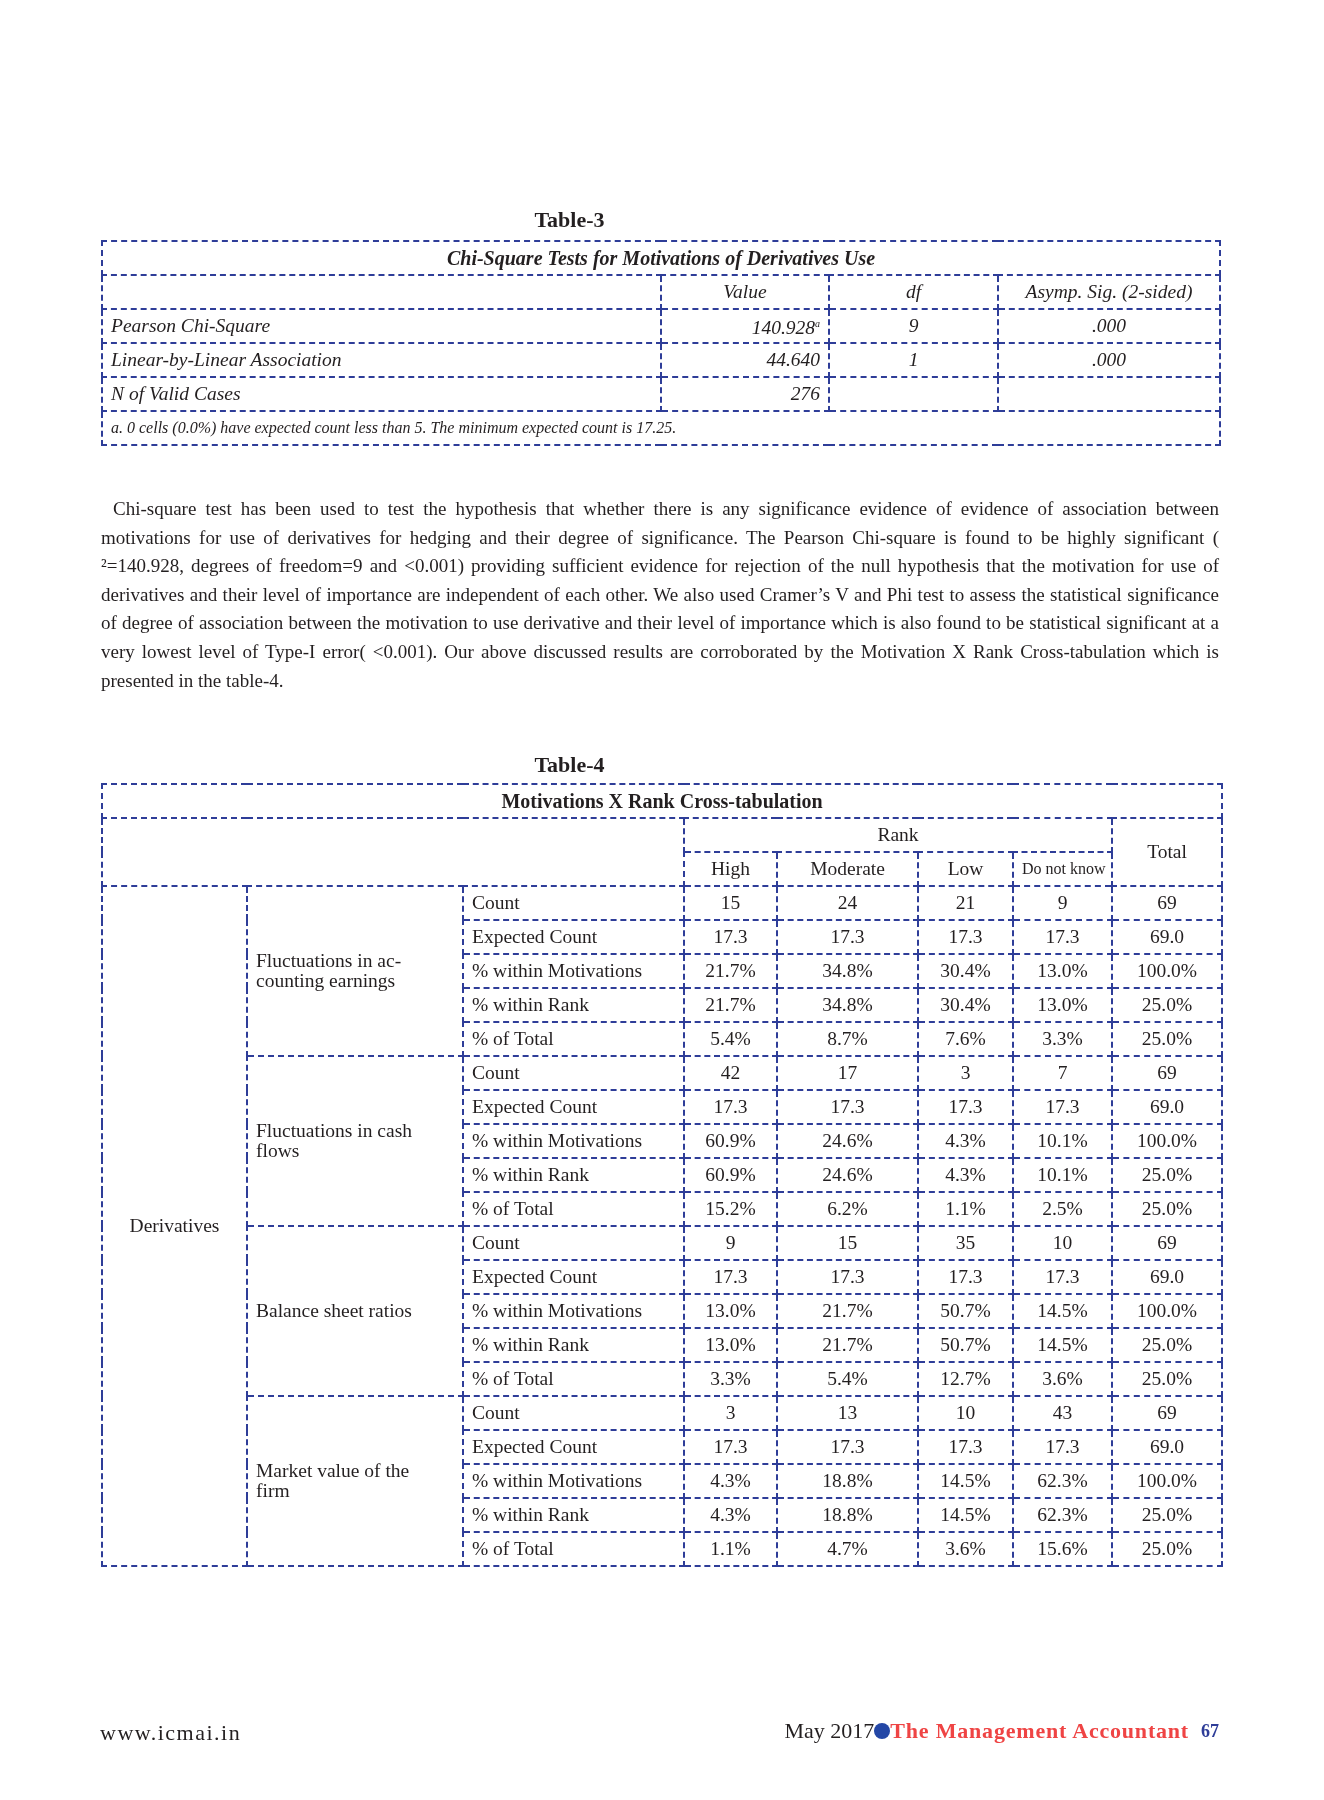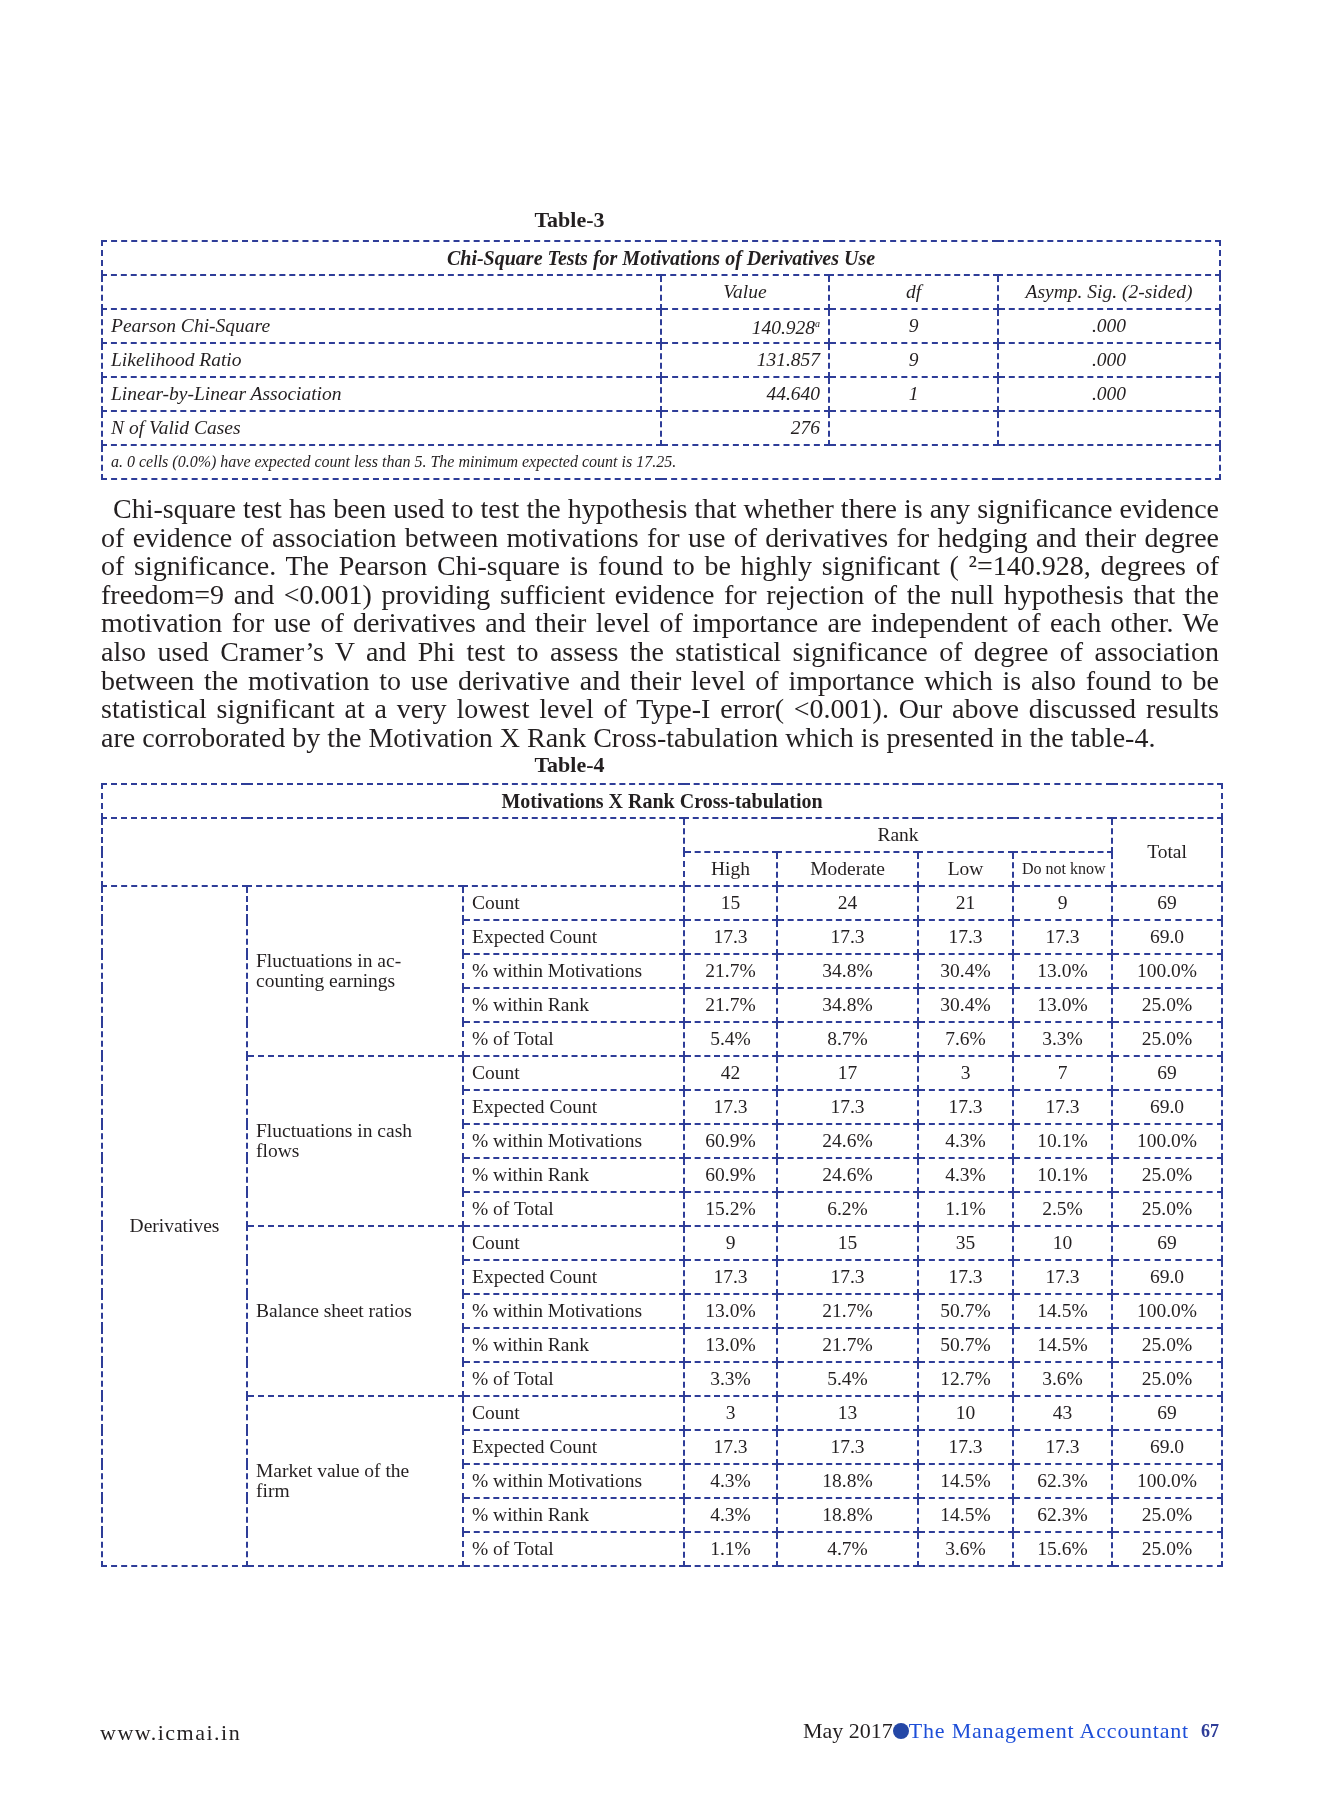--- a/index.html
+++ b/index.html
@@ -24,34 +24,34 @@
   }
   table.grid td.caption { text-align: center; font-weight: bold; font-size: 20px; }
   td.c { text-align: center; }
   td.r { text-align: right; }
   td.l { text-align: left; }
   td.wrap { white-space: normal; line-height: 26px; vertical-align: middle; }
   td.dnk { font-size: 16px; line-height: 15px; white-space: normal; padding: 0 4px; }
   sup { font-size: 10px; vertical-align: 7px; }
   .para {
     position: absolute; left: 101px; width: 1118px; top: 495px;
-    font-family: "Liberation Serif", serif; font-size: 28px; line-height: 28.6px;
+    font-family: "Liberation Serif", serif; font-size: 19px; line-height: 28.6px;
     text-align: justify; text-indent: 12px; color: #231f20;
   }
   .footer-left {
     position: absolute; left: 100px; top: 1720px;
     font-family: "Liberation Serif", serif; font-size: 22px; letter-spacing: 1.5px; color: #231f20;
   }
   .footer-right {
     position: absolute; right: 105px; top: 1718px;
     font-family: "Liberation Serif", serif; font-size: 22px; color: #231f20;
     display: flex; align-items: center; 
   }
   .dot { width: 16px; height: 16px; border-radius: 50%; background: #2447a6; display: inline-block; }
-  .mag { color: #1d4ed8; letter-spacing: 0.8px; }
+  .mag { color: #ef4444; letter-spacing: 0.8px; font-weight: bold; }
   .pgnum { color: #2e3d98; font-weight: bold; font-size: 18px; margin-left: 12px; }
 </style>
 </head>
 <body>
 
 <div class="table-title" style="top:207px;">Table-3</div>
 
 <table class="grid" style="left:101px; top:240px; width:1118px;font-style:italic;">
   <colgroup>
     <col style="width:559px">
@@ -65,26 +65,20 @@
       </tr>
   <tr>
     <td></td>
     <td class="c">Value</td>
     <td class="c">df</td>
     <td class="c">Asymp. Sig. (2-sided)</td>
   </tr>
   <tr>
     <td class="l">Pearson Chi-Square</td>
     <td class="r"><span>140.928</span><sup>a</sup></td>
-    <td class="c">9</td>
-    <td class="c">.000</td>
-  </tr>
-  <tr>
-    <td class="l">Likelihood Ratio</td>
-    <td class="r">131.857</td>
     <td class="c">9</td>
     <td class="c">.000</td>
   </tr>
   <tr>
     <td class="l">Linear-by-Linear Association</td>
     <td class="r">44.640</td>
     <td class="c">1</td>
     <td class="c">.000</td>
   </tr>
   <tr>

